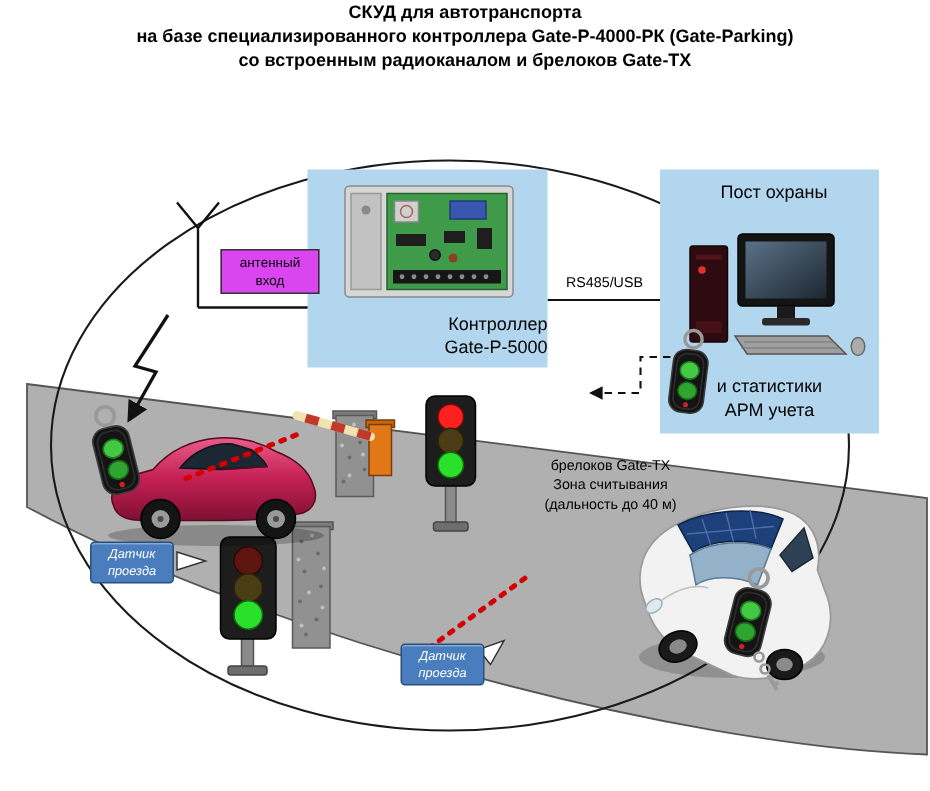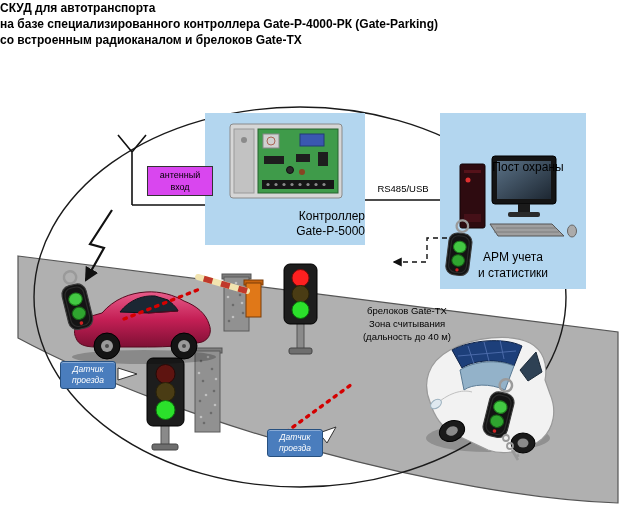--- a/index.html
+++ b/index.html
@@ -1,22 +1,22 @@
 <!DOCTYPE html>
 <html><head>
 <meta charset="utf-8">
 <style>
   * { margin:0; padding:0; box-sizing:border-box; }
   html,body { background:#ffffff; font-family:"Liberation Sans", sans-serif; }
   .stage { position:relative; width:620px; height:527px; background:#ffffff; overflow:hidden; }
   .layer { position:absolute; left:0; top:0; }
   .txt { position:absolute; color:#000; }
-  .title { left:0; right:0; top:20px; text-align:left; font-weight:bold; font-size:12px; line-height:16px; }
+  .title { left:0; right:0; top:20px; text-align:center; font-weight:bold; font-size:12px; line-height:16px; }
   .controller-label { left:205px; top:209px; width:160px; text-align:right; font-size:12px; line-height:15px; }
-  .post-title { left:440px; top:121px; width:176px; text-align:center; font-size:12px;margin-top:39px; }
+  .post-title { left:428px; top:121px; width:176px; text-align:center; font-size:12px; }
   .arm-label { left:440px; top:249px; width:146px; text-align:center; font-size:12px; line-height:16px; }
   .rs-label { left:366px; top:183px; width:74px; text-align:center; font-size:9.5px; }
   .ant-label { position:absolute; left:147px; top:166px; width:66px; background:#d946ef; border:1px solid #333;
                text-align:center; font-size:9px; line-height:12px; padding:2px 0; color:#000; }
   .zone-label { left:349px; top:304px; width:116px; text-align:center; font-size:9.5px; line-height:13px; }
   .sensor-label { position:absolute; width:56px; background:#4a7dbd; border:1px solid #27507f; border-radius:3px;
                   color:#fff; font-style:italic; font-size:8.5px; line-height:11px; text-align:center; padding:2px 3px;
                   box-shadow: inset 0 1px 0 rgba(255,255,255,.35); }
   .s1 { left:60px; top:361px; }
   .s2 { left:267px; top:429px; }
@@ -218,22 +218,22 @@
   </div>
 
   <div class="txt controller-label">
     <div>Контроллер</div>
     <div>Gate-P-5000</div>
   </div>
 
   <div class="txt post-title">Пост охраны</div>
 
   <div class="txt arm-label">
+    <div>и статистики</div>
     <div>АРМ учета</div>
-    <div>и статистики</div>
   </div>
 
   <div class="txt rs-label">RS485/USB</div>
 
   <div class="ant-label">
     <div>антенный</div>
     <div>вход</div>
   </div>
 
   <div class="txt zone-label">

